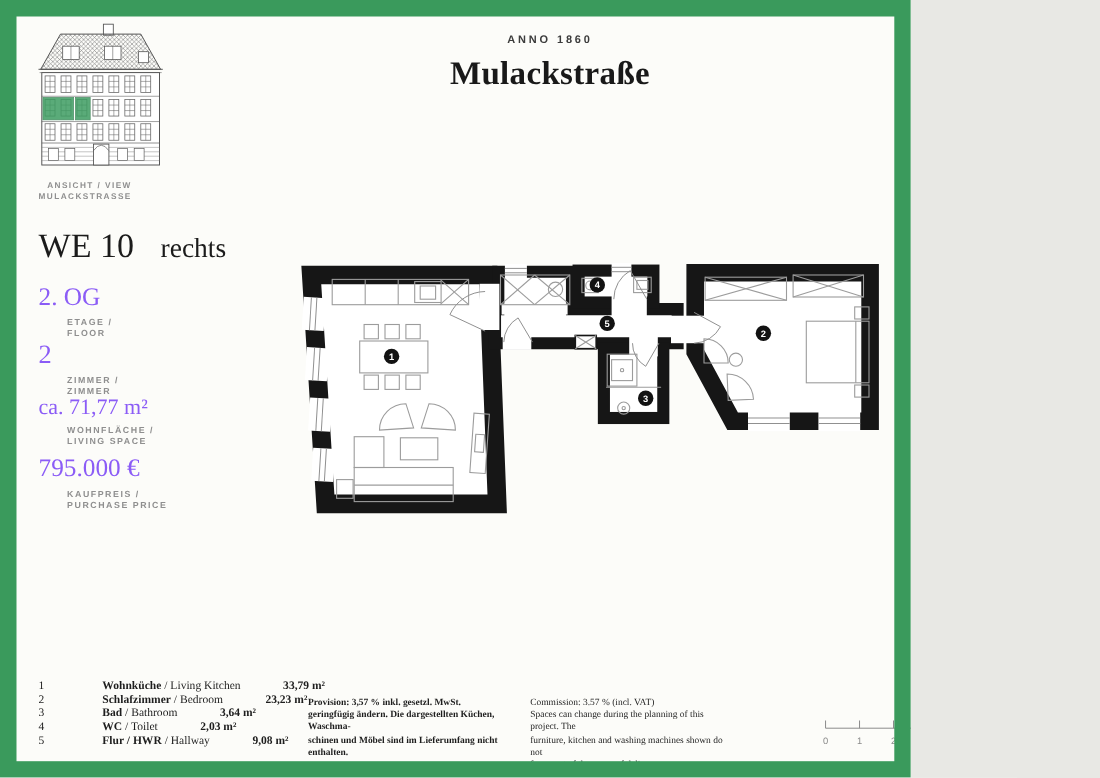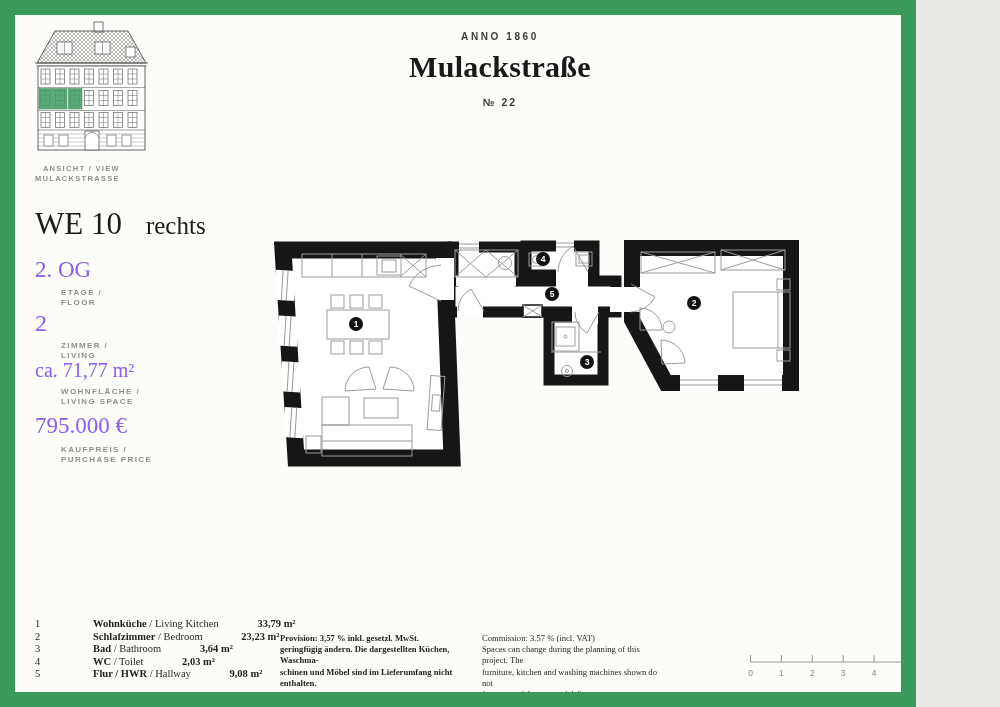--- a/index.html
+++ b/index.html
@@ -1,16 +1,16 @@
 <!DOCTYPE html>
 <html><head>
 <meta charset="utf-8">
 <style>
   html,body{margin:0;padding:0;background:#e8e8e4;}
-  #page{position:relative;width:916px;height:707px;background:#fcfcf9;overflow:hidden;
+  #page{position:relative;width:828px;height:707px;background:#fcfcf9;overflow:hidden;
         font-family:"Liberation Sans",sans-serif;color:#222;}
   .abs{position:absolute;}
   .frame{position:absolute;inset:0;border:15px solid #3a9a5c;pointer-events:none;z-index:50;}
   
   .h-anno{top:31px;left:0;width:1000px;text-align:center;font-size:10px;letter-spacing:2.6px;color:#3c3c3c;font-weight:700;}
   .h-title{top:50px;left:0;width:1000px;text-align:center;font-family:"Liberation Serif",serif;
            font-size:30px;font-weight:700;color:#191919;letter-spacing:.3px;}
   .h-no{top:96px;left:0;width:1000px;text-align:center;font-size:10.5px;letter-spacing:2px;color:#3c3c3c;font-weight:700;}
   
   .unit{top:206px;left:35px;font-family:"Liberation Serif",serif;color:#1b1b1b;}
@@ -33,21 +33,20 @@
   .disc-de{left:280px;width:195px;font-weight:700;}
   .disc-en{left:482px;width:185px;}
 </style>
 </head>
 <body>
 
 <div id="page">
 
   <div class="abs h-anno">ANNO 1860</div>
   <div class="abs h-title">Mulackstraße</div>
-  <div class="abs h-no">№ 22</div>
 
   <svg class="abs" style="left:25px;top:18px" width="130" height="140" viewBox="25 18 130 140">
     <defs>
       <pattern id="hatch" width="4" height="4" patternUnits="userSpaceOnUse">
         <path d="M0,4 L4,0 M0,0 L4,4" stroke="#777" stroke-width="0.5"></path>
       </pattern>
       <g id="win">
         <rect x="0" y="0" width="9" height="15" fill="#fff" stroke="#666" stroke-width="0.7"></rect>
         <line x1="4.5" y1="0" x2="4.5" y2="15" stroke="#666" stroke-width="0.5"></line>
         <line x1="0" y1="5" x2="9" y2="5" stroke="#666" stroke-width="0.5"></line>
@@ -120,21 +119,21 @@
     <span class="sx">rechts</span>
   </div>
   <div class="abs" style="left:35px;top:257px">
     <div class="fact-val" style="font-size:23px">2. OG</div>
     <div class="fact-lab" style="margin-top:5px">ETAGE /</div>
     <div class="fact-lab">FLOOR</div>
   </div>
   <div class="abs" style="left:35px;top:310px">
     <div class="fact-val" style="font-size:24px">2</div>
     <div class="fact-lab" style="margin-top:4px">ZIMMER /</div>
-    <div class="fact-lab">LIVING</div>
+    <div class="fact-lab">ZIMMER</div>
   </div>
   <div class="abs" style="left:35px;top:359px">
     <div class="fact-val" style="font-size:20px">ca. 71,77 m²</div>
     <div class="fact-lab" style="margin-top:5px">WOHNFLÄCHE /</div>
     <div class="fact-lab">LIVING SPACE</div>
   </div>
   <div class="abs" style="left:35px;top:413px">
     <div class="fact-val" style="font-size:23px">795.000 €</div>
     <div class="fact-lab" style="margin-top:6px">KAUFPREIS /</div>
     <div class="fact-lab">PURCHASE PRICE</div>

